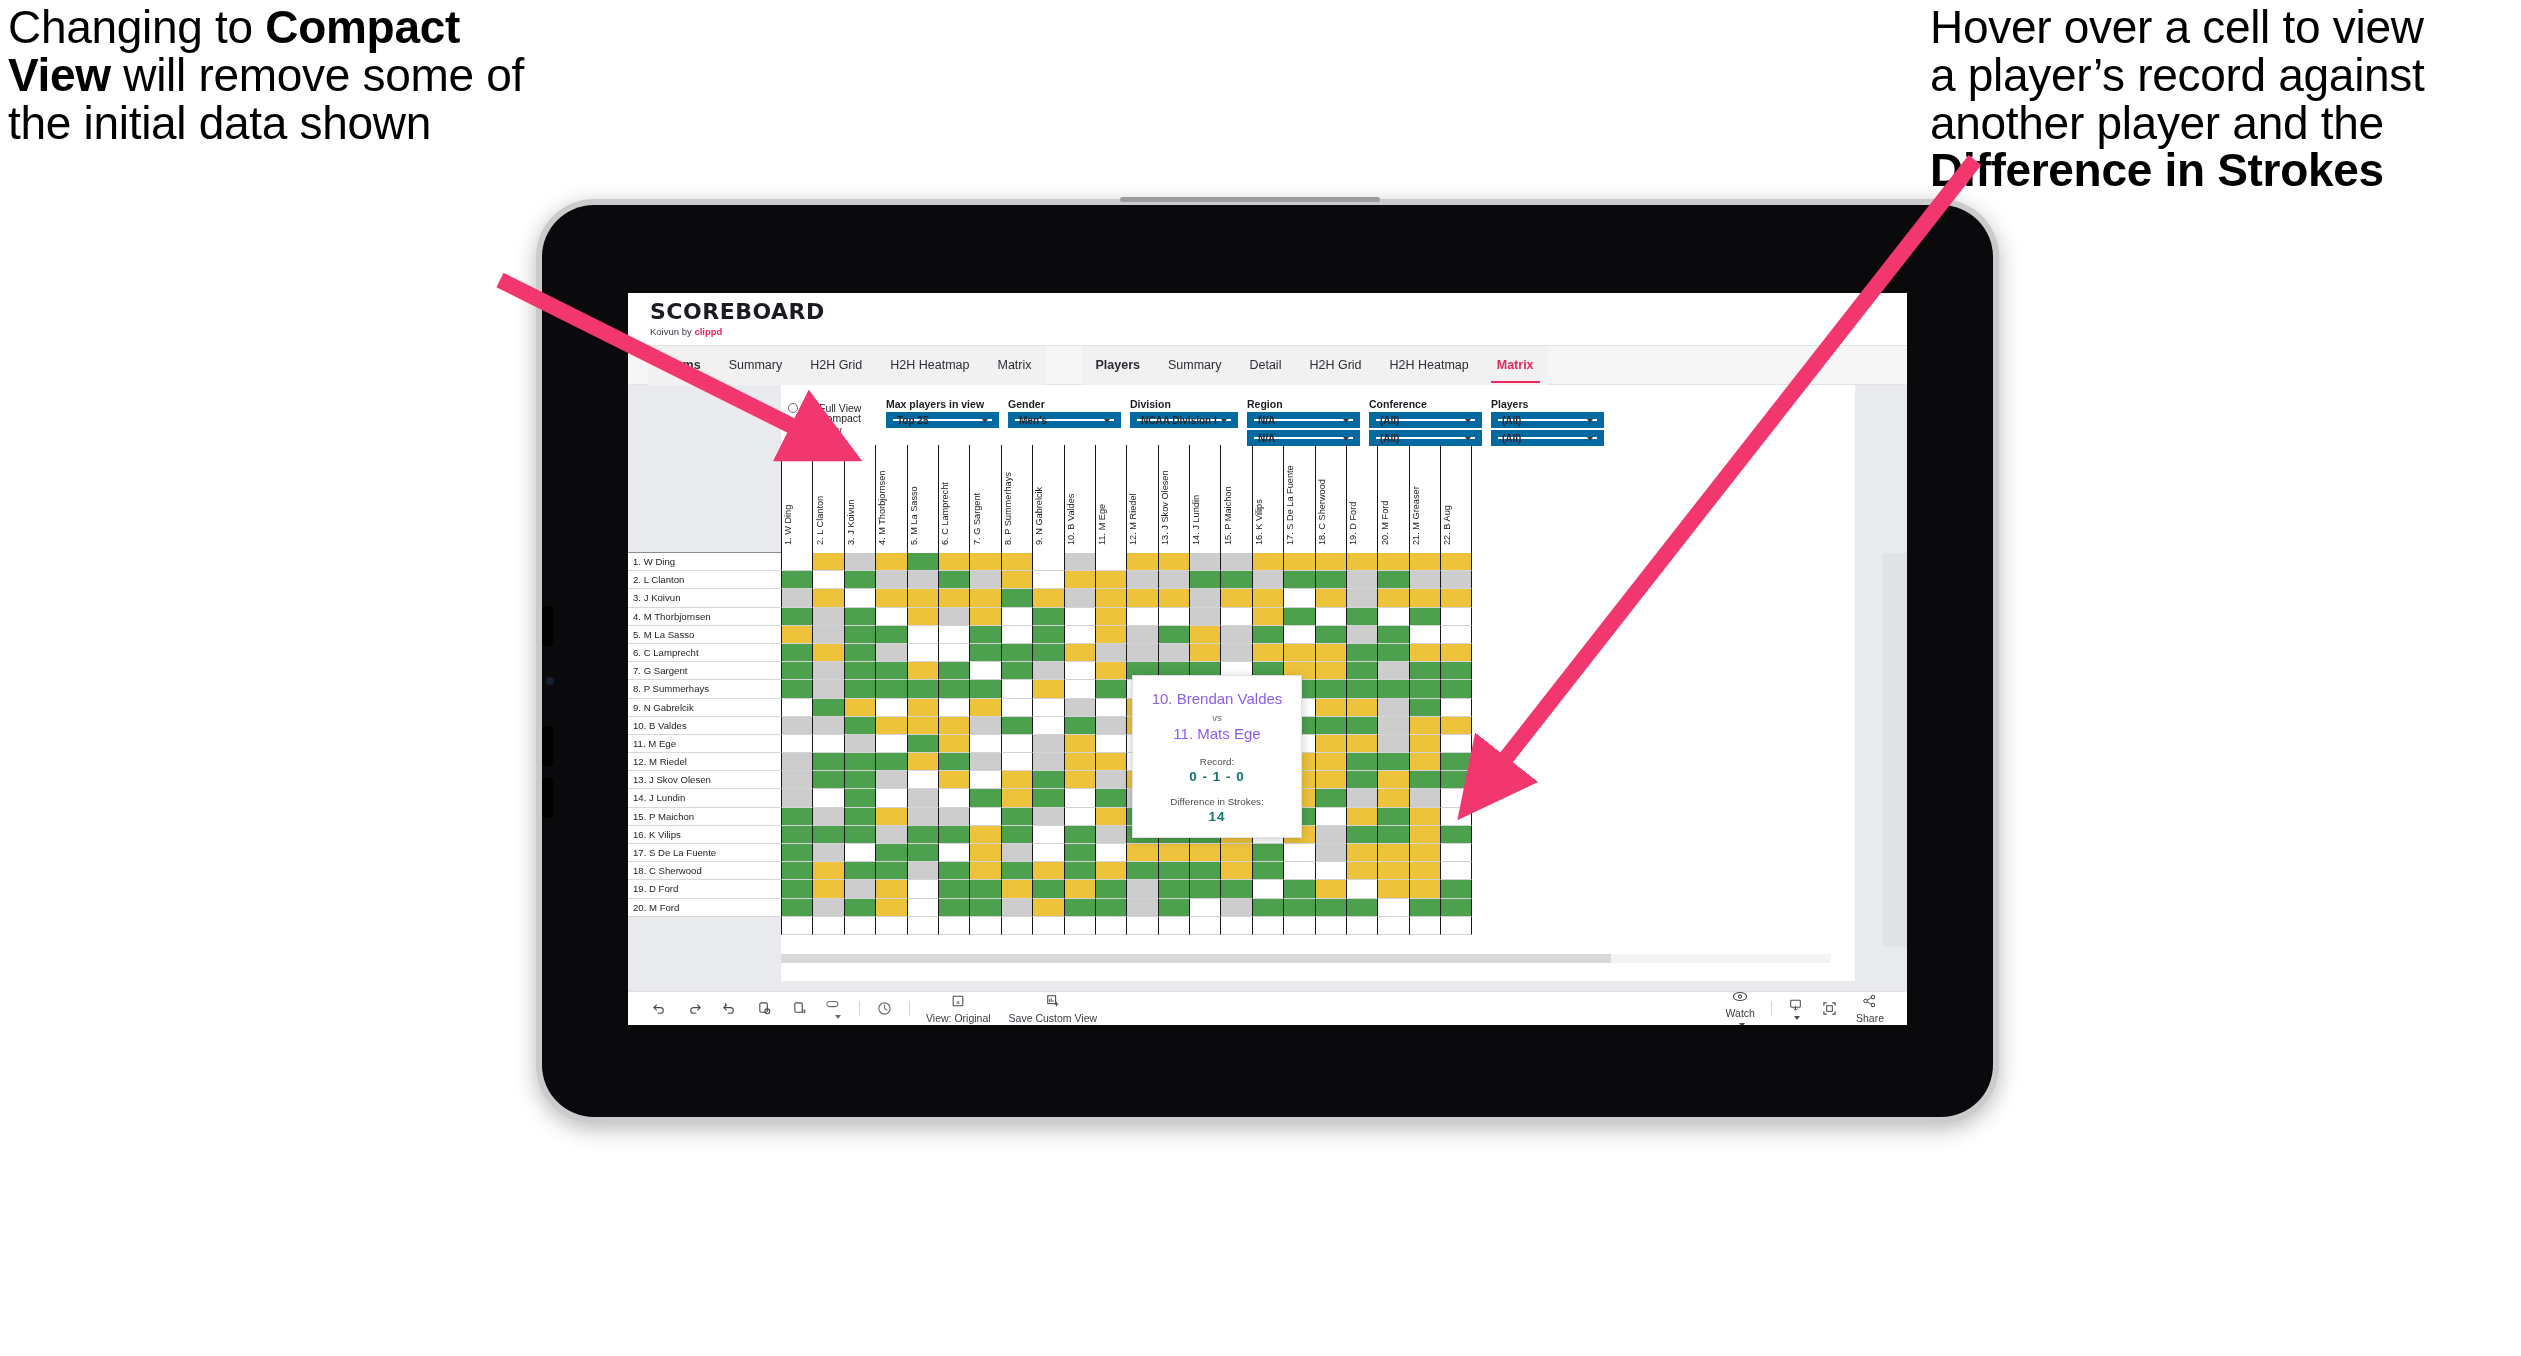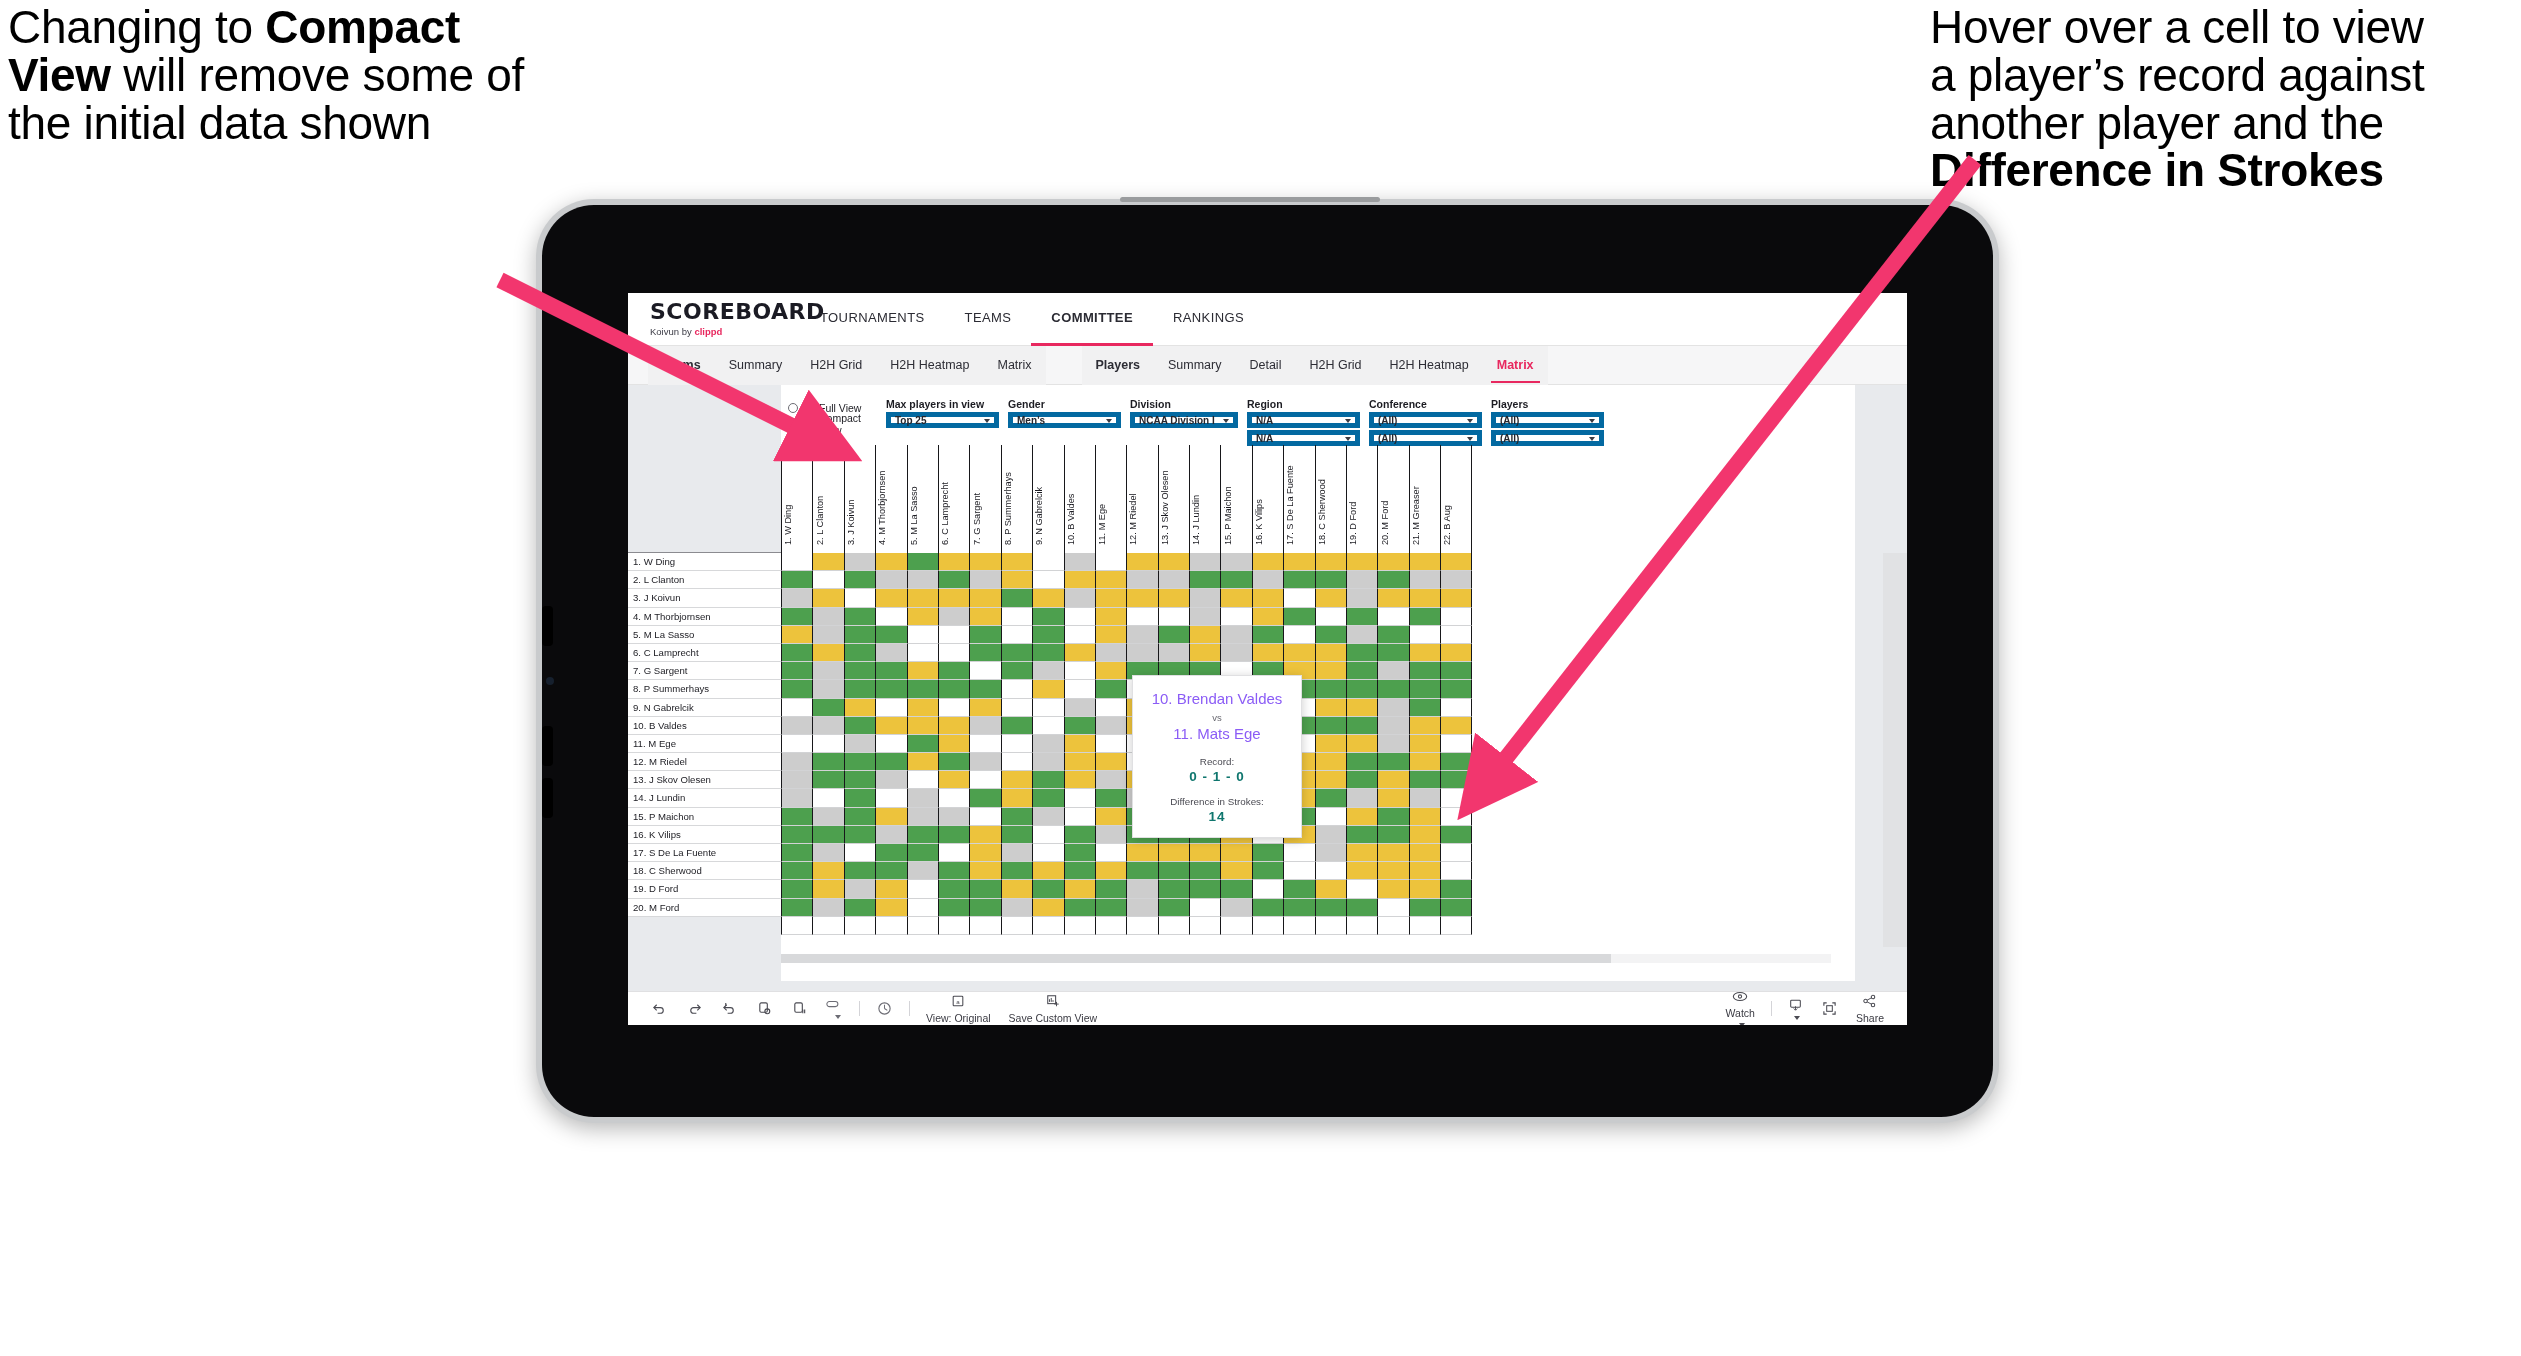--- a/index.html
+++ b/index.html
@@ -135,21 +135,21 @@
     border:1.4px solid #6d6d75; background:#fff;
     display:inline-block; position:relative; flex:none;
   }
   .radio.on::after {
     content:""; position:absolute; left:2px; top:2px;
     width:4px; height:4px; border-radius:50%; background:#2b2b33;
   }
   .filter-col { margin-right:9px; }
   .filter-col .flabel { font-size:10.5px; color:#1c1c22; margin-bottom:2px; }
   .fsel {
-    width:113px; height:16px; border:5px solid #0369a1; background:#fff;
+    width:113px; height:16px; border:7px solid #0369a1; background:#fff;
     font-size:10px; color:#26262c; padding:0 4px 0 4px;
     display:flex; align-items:center; position:relative; margin-bottom:2px;
   }
   .fsel.wide { width:108px; }
   .fsel .caret {
     position:absolute; right:4px; top:50%; margin-top:-1.5px;
     border-left:3.5px solid transparent; border-right:3.5px solid transparent;
     border-top:4px solid #3a3a42;
   }
 
@@ -255,26 +255,20 @@
 
 <div id="tablet">
   <div id="tablet-inner">
     <div id="screen">
 
       <div id="topnav">
         <div id="logo-wrap">
           <div id="logo-text">SCOREBOARD</div>
           <div id="logo-sub"><span>Koivun by </span><span class="brand">clippd</span></div>
         </div>
-        <div id="topnav-items" style="display:flex;align-items:stretch;height:53px;">
-            <div class="topnav-item">TOURNAMENTS</div>
-            <div class="topnav-item">TEAMS</div>
-            <div class="topnav-item active">COMMITTEE</div>
-            <div class="topnav-item">RANKINGS</div>
-          </div>
       </div>
 
       <div id="subnav">
         <div class="subgroup g1" id="subgroup1">
             <div class="subtab first">Teams</div>
             <div class="subtab">Summary</div>
             <div class="subtab">H2H Grid</div>
             <div class="subtab">H2H Heatmap</div>
             <div class="subtab">Matrix</div>
           </div>

